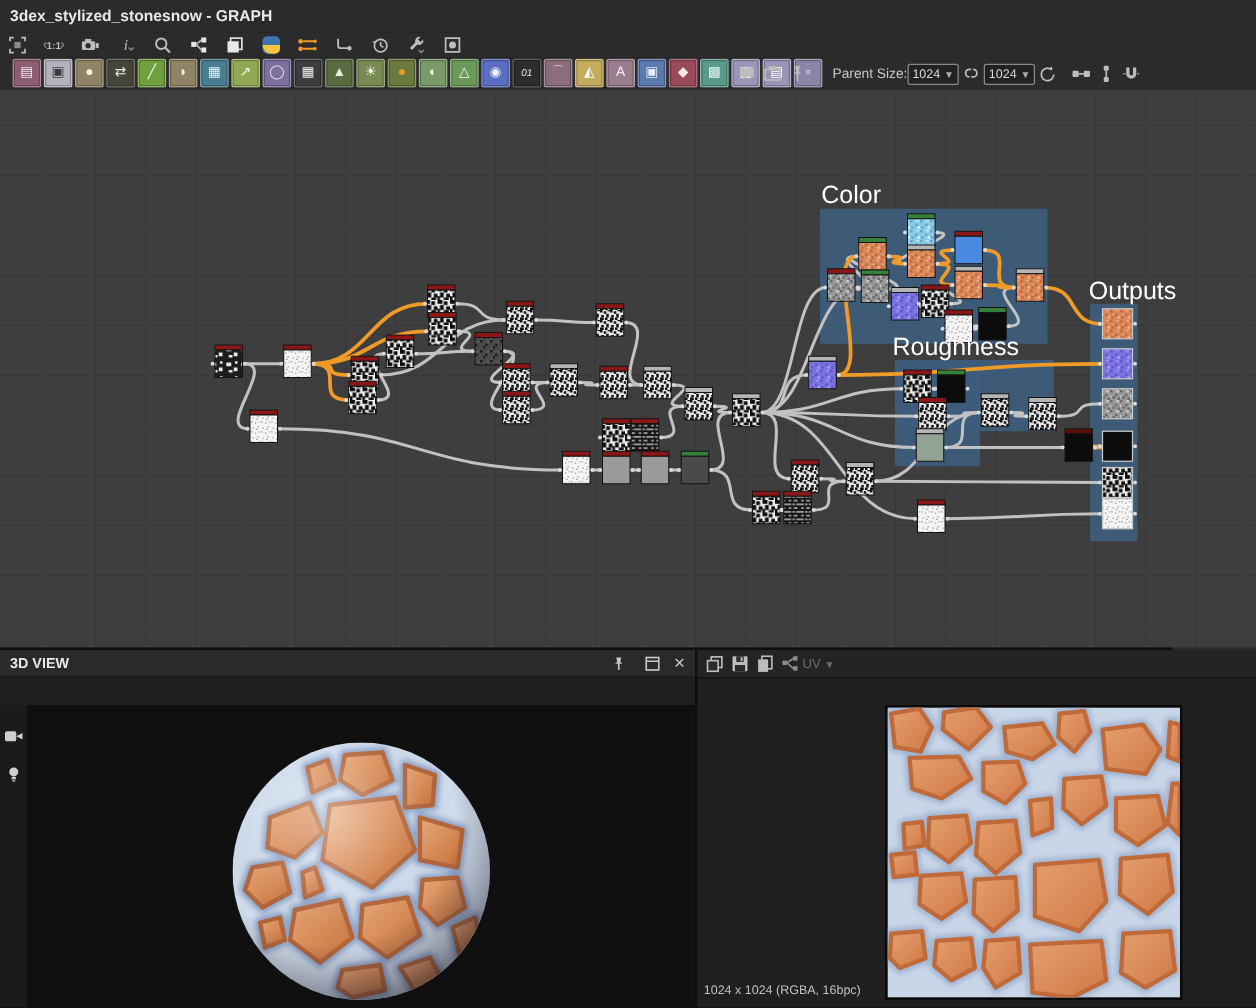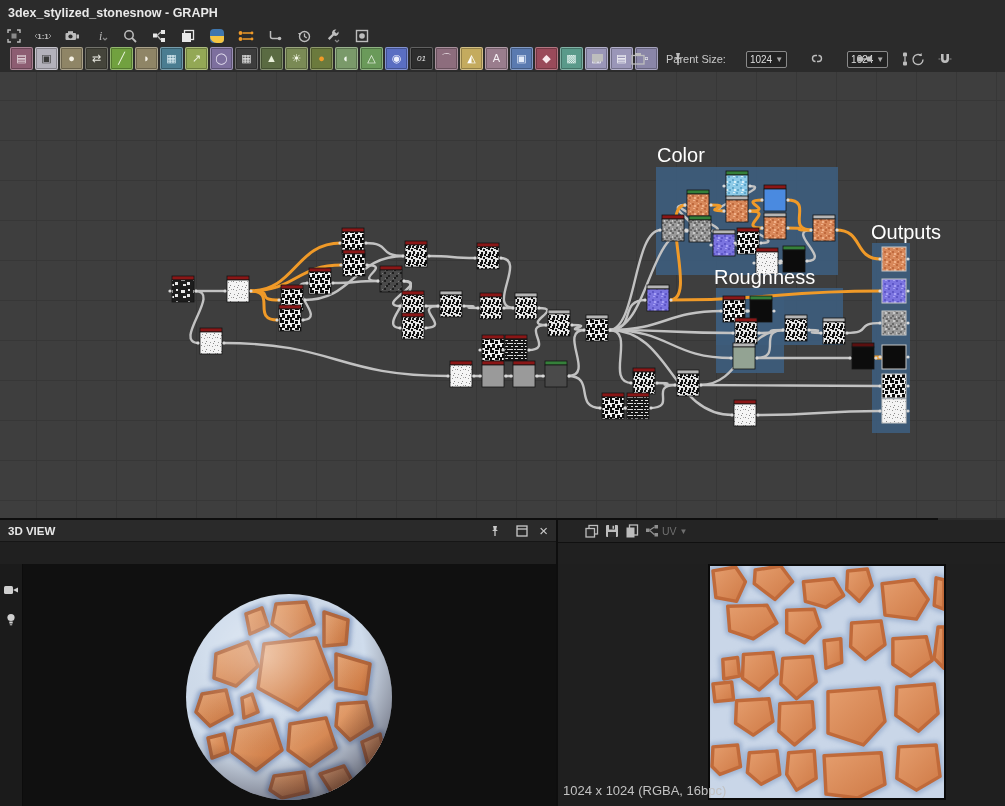--- a/index.html
+++ b/index.html
@@ -12,21 +12,21 @@
   #toolbar1{position:absolute;left:0;top:26px;width:100%;height:20px;background:#2b2b2b;
             display:flex;align-items:center;gap:9px;padding-left:4px;border-bottom:1px solid #242424;}
   .ticon{width:20px;height:18px;display:flex;align-items:center;justify-content:center;flex:0 0 auto;}
   .ticon svg{display:block;}
   #toolbar2{position:absolute;left:0;top:46px;width:100%;height:26px;background:#2b2b2b;
             border-bottom:1px solid #141414;}
   #tiles{position:absolute;left:10px;top:1px;height:24px;display:flex;gap:2px;}
   .tile{width:21px;height:21px;border-radius:2px;border:1px solid rgba(255,255,255,0.25);
         display:flex;align-items:center;justify-content:center;font-size:11px;line-height:1;
         box-shadow:inset 0 0 0 1px rgba(0,0,0,0.25);} 
-  .t2group{position:absolute;top:0;height:26px;display:flex;align-items:center;gap:20px;}
+  .t2group{position:absolute;top:0;height:26px;display:flex;align-items:center;gap:0;}
   .psbox{display:flex;align-items:center;background:#222;border:1px solid #8a8a8a;border-radius:2px;
          height:15px;padding:0 3px;color:#ddd;font-size:10px;gap:3px;}
   .psbox .car{color:#aaa;font-size:8px;}
   .pslabel{color:#c9c9c9;font-size:11px;}
   
   #graph{position:absolute;left:0;top:72px;width:1005px;height:446px;background-color:#3e3e3e;
          background-image:linear-gradient(#373737 1px,transparent 1px),
                           linear-gradient(90deg,#373737 1px,transparent 1px);
          background-size:40px 40px;background-position:-4px -12px;}
   #gsvg{position:absolute;left:0;top:0;}
@@ -41,24 +41,24 @@
   .winicons span{color:#c9c9c9;font-size:12px;cursor:default;}
   .pmenu{height:22px;background:#242424;border-bottom:1px solid #101010;display:flex;align-items:center;
          gap:15px;padding-left:8px;}
   .pmenu .mi{color:#c8c8c8;font-size:11px;}
   #vp3d{position:absolute;left:0;top:44px;width:556px;height:242px;background:#101010;overflow:hidden;}
   #strip3d{position:absolute;left:0;top:0;width:22px;height:242px;background:#1b1b1b;
            border-right:1px solid #0c0c0c;display:flex;flex-direction:column;align-items:center;
            padding-top:18px;gap:12px;}
   #sphere{position:absolute;left:186px;top:30px;}
   #tb2d{height:22px;background:#242424;border-bottom:1px solid #101010;display:flex;align-items:center;
-        padding-left:24px;}
+        padding-left:4px;}
   #vp2d{position:absolute;left:0;top:44px;width:447px;height:242px;background:#1f1f1f;overflow:hidden;}
   #tex{position:absolute;left:150px;top:0px;width:238px;height:236px;border:2px solid #0a0a0a;box-sizing:border-box;}
-  #texinfo{position:absolute;left:5px;bottom:8px;color:#c2c2c2;font-size:13px;}
+  #texinfo{position:absolute;left:5px;bottom:8px;color:#c2c2c2;font-size:10px;}
   .uv{color:#6f6f6f;font-size:10.5px;display:flex;align-items:center;gap:3px;}
 </style>
 </head>
 <body>
 
 <svg width="0" height="0" style="position:absolute">
   <defs>
     <pattern id="p-noise" width="8" height="8" patternUnits="userSpaceOnUse">
       <rect width="8" height="8" fill="#e6e6e6"></rect>
       <rect width="2" height="2" fill="#111"></rect>

